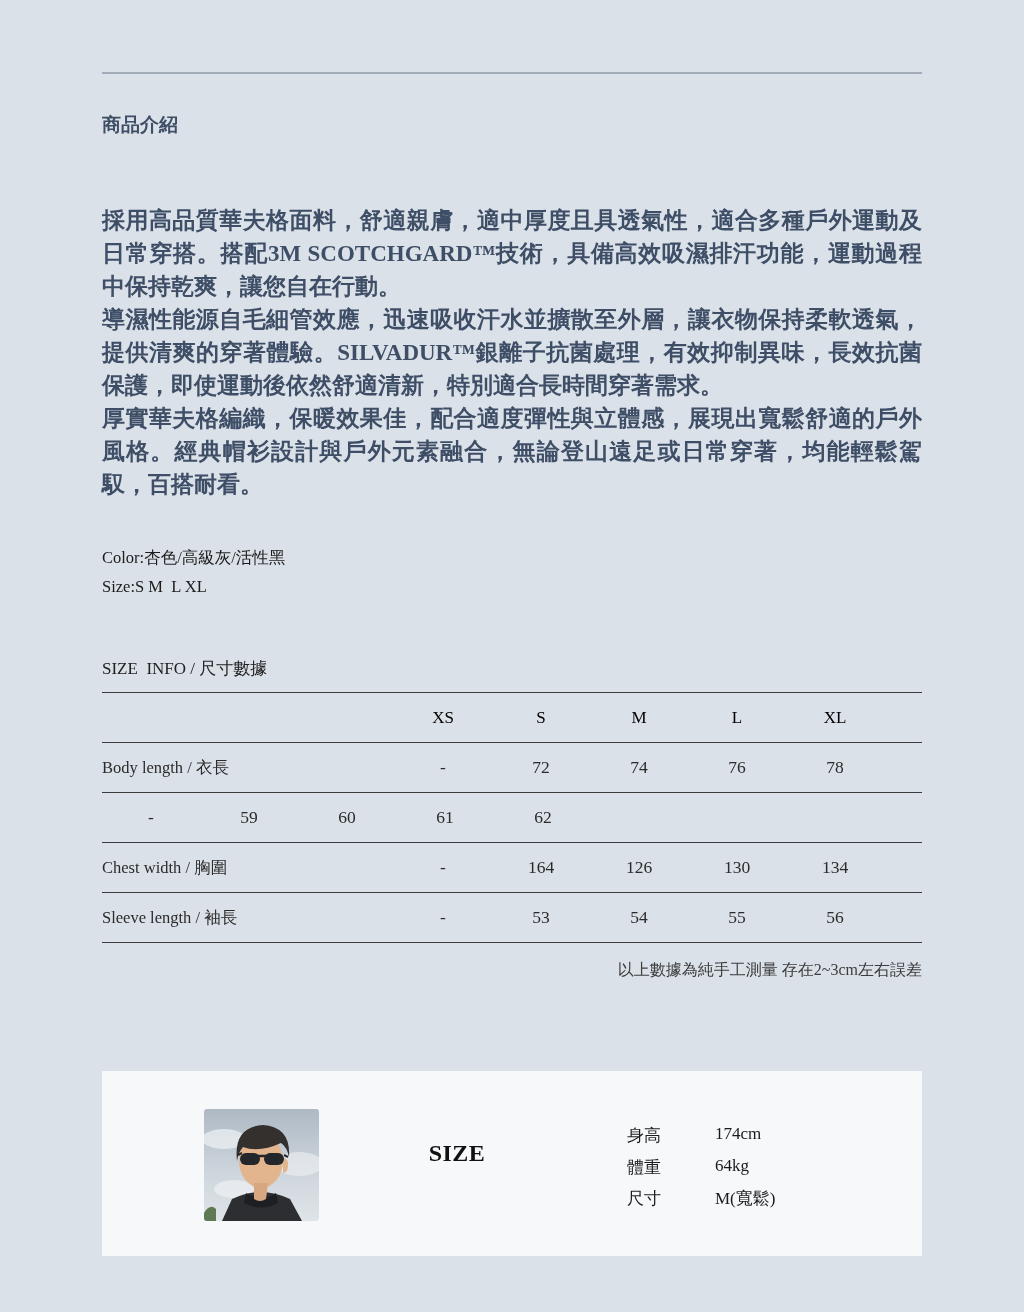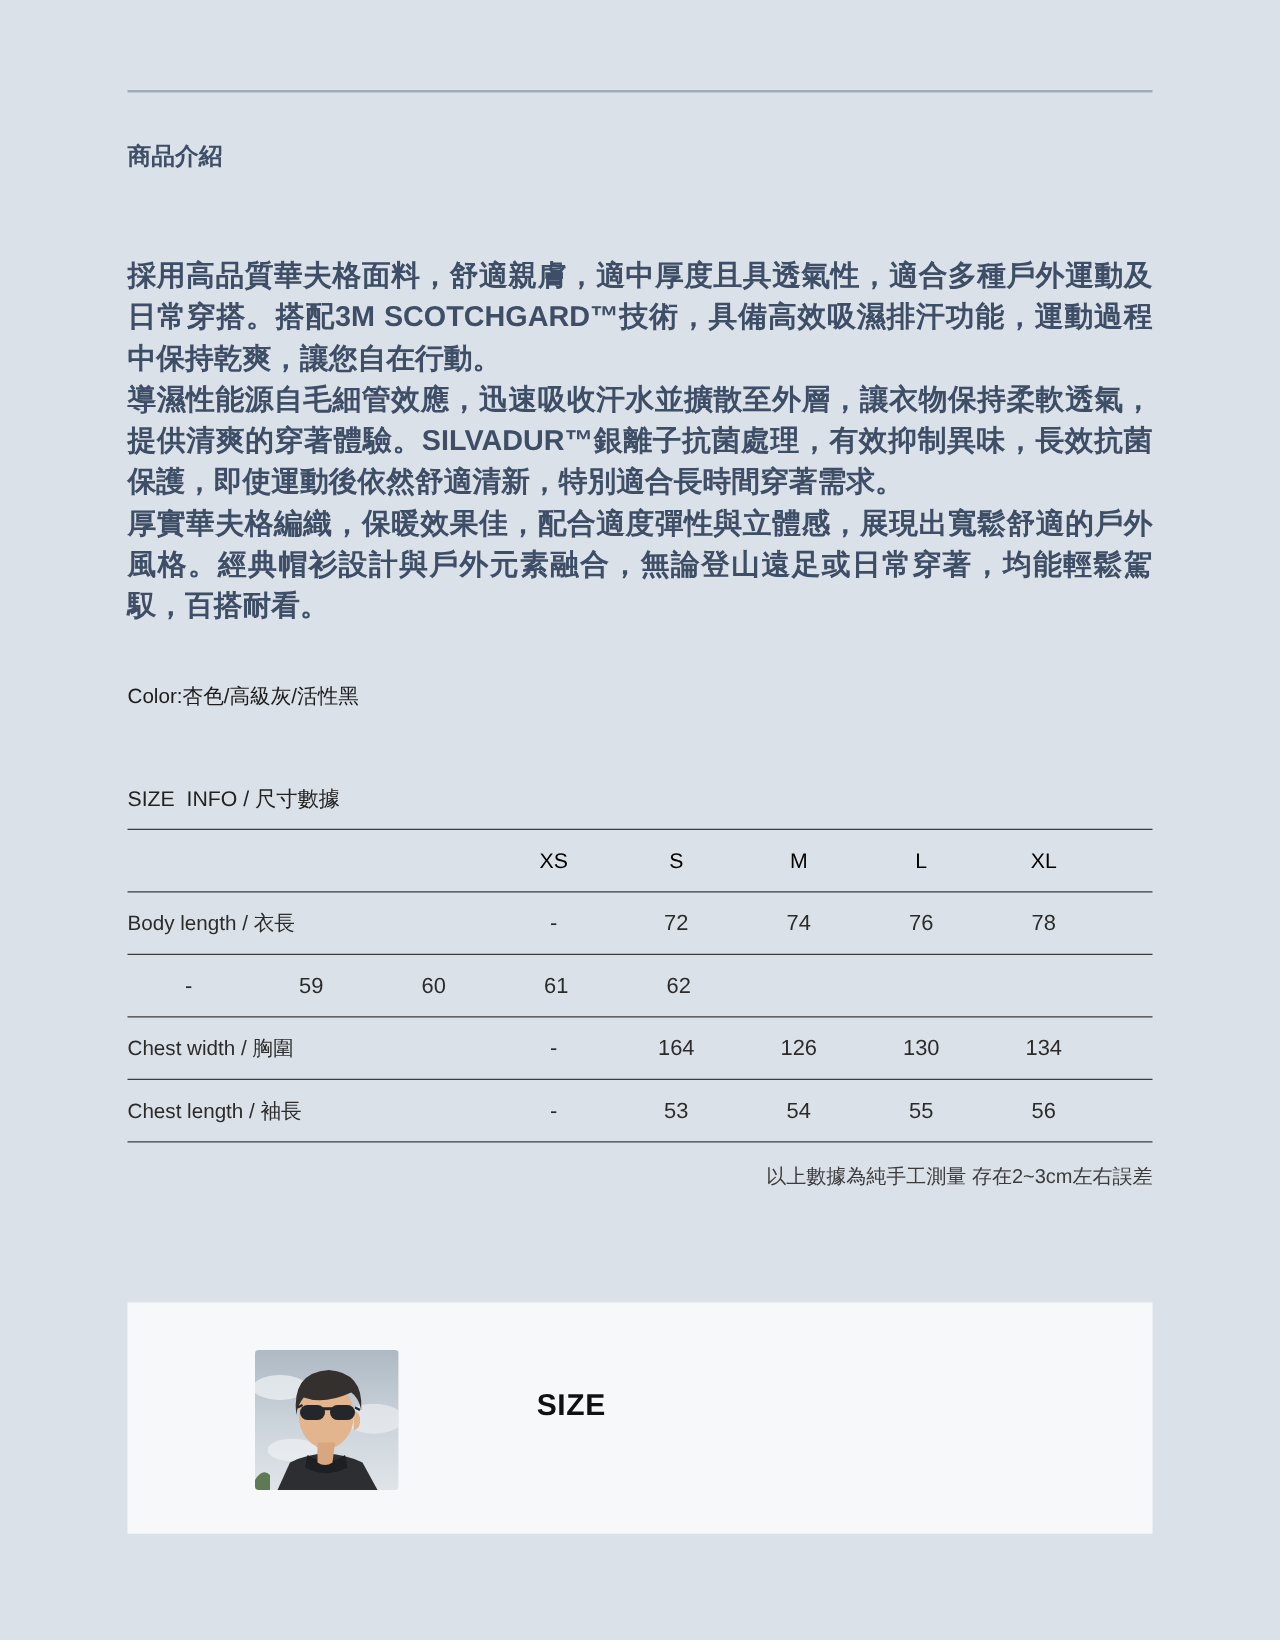--- a/index.html
+++ b/index.html
@@ -7,21 +7,21 @@
   body { font-family: "Liberation Sans", "DejaVu Sans", sans-serif; }
 
   .page {
     position: relative;
     width: 1024px;
     height: 1312px;
     margin: 0 auto;
     background: var(--bg, #dbe1e8);
     overflow: hidden;
   }
-  .content { margin: 0 102px; width: 820px; }
+  .content { margin: 0 102px; width: 820px; font-family: Liberation Serif, serif; }
 
   .top-divider {
     margin-top: 72px;
     border-top: 2px solid var(--divider, #a3adba);
   }
 
   .section-title {
     margin-top: 38px;
     font-size: 19px;
     font-weight: 700;
@@ -136,20 +136,21 @@
     <h1 class="section-title">商品介紹</h1>
 
     <div class="intro">
       <p>採用高品質華夫格面料，舒適親膚，適中厚度且具透氣性，適合多種戶外運動及日常穿搭。搭配3M SCOTCHGARD™技術，具備高效吸濕排汗功能，運動過程中保持乾爽，讓您自在行動。</p>
       <p>導濕性能源自毛細管效應，迅速吸收汗水並擴散至外層，讓衣物保持柔軟透氣，提供清爽的穿著體驗。SILVADUR™銀離子抗菌處理，有效抑制異味，長效抗菌保護，即使運動後依然舒適清新，特別適合長時間穿著需求。</p>
       <p>厚實華夫格編織，保暖效果佳，配合適度彈性與立體感，展現出寬鬆舒適的戶外風格。經典帽衫設計與戶外元素融合，無論登山遠足或日常穿著，均能輕鬆駕馭，百搭耐看。</p>
     </div>
 
     <div class="options">
       <div>Color:杏色/高級灰/活性黑</div>
+      <div>Size:S M  L XL</div>
     </div>
 
     <div class="size-info">
       <div class="size-info-title">SIZE  INFO / 尺寸數據</div>
 
       <div class="size-table">
         <div class="t-row t-header">
           <div class="t-label"></div>
           <div class="t-val">XS</div>
           <div class="t-val">S</div>
@@ -178,21 +179,21 @@
         <div class="t-row">
           <div class="t-label">Chest width / 胸圍</div>
           <div class="t-val">-</div>
           <div class="t-val">164</div>
           <div class="t-val">126</div>
           <div class="t-val">130</div>
           <div class="t-val">134</div>
         </div>
 
         <div class="t-row">
-          <div class="t-label">Chest length / 袖長</div>
+          <div class="t-label">Sleeve length / 袖長</div>
           <div class="t-val">-</div>
           <div class="t-val">53</div>
           <div class="t-val">54</div>
           <div class="t-val">55</div>
           <div class="t-val">56</div>
         </div>
       </div>
 
       <div class="table-note">以上數據為純手工測量 存在2~3cm左右誤差</div>
     </div>
@@ -221,16 +222,30 @@
           <rect x="36" y="44" width="20" height="12" rx="6" fill="#23262b"></rect>
           <rect x="60" y="44" width="20" height="12" rx="6" fill="#23262b"></rect>
           <path d="M54 47 l8 0" stroke="#23262b" stroke-width="2.5"></path>
           <path d="M34 46 l4 -2" stroke="#23262b" stroke-width="2"></path>
           <path d="M80 46 l4 2" stroke="#23262b" stroke-width="2"></path>
         </svg>
       </div>
 
       <div class="model-name">SIZE</div>
 
+      <div class="model-stats">
+        <div class="stat-row">
+          <div class="stat-label">身高</div>
+          <div class="stat-value">174cm</div>
+        </div>
+        <div class="stat-row">
+          <div class="stat-label">體重</div>
+          <div class="stat-value">64kg</div>
+        </div>
+        <div class="stat-row">
+          <div class="stat-label">尺寸</div>
+          <div class="stat-value">M(寬鬆)</div>
+        </div>
+      </div>
     </div>
 
   </div>
 </div>
 
 </body></html>

